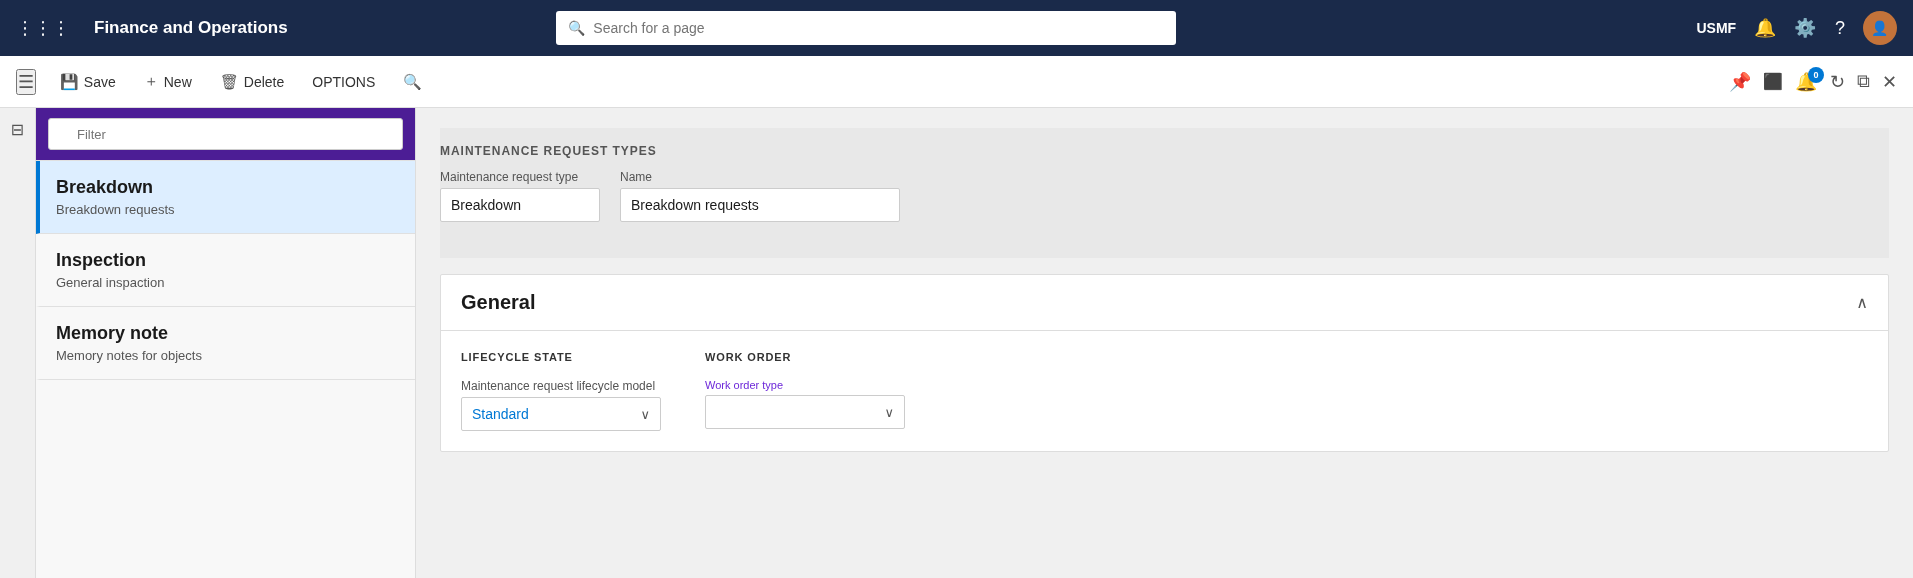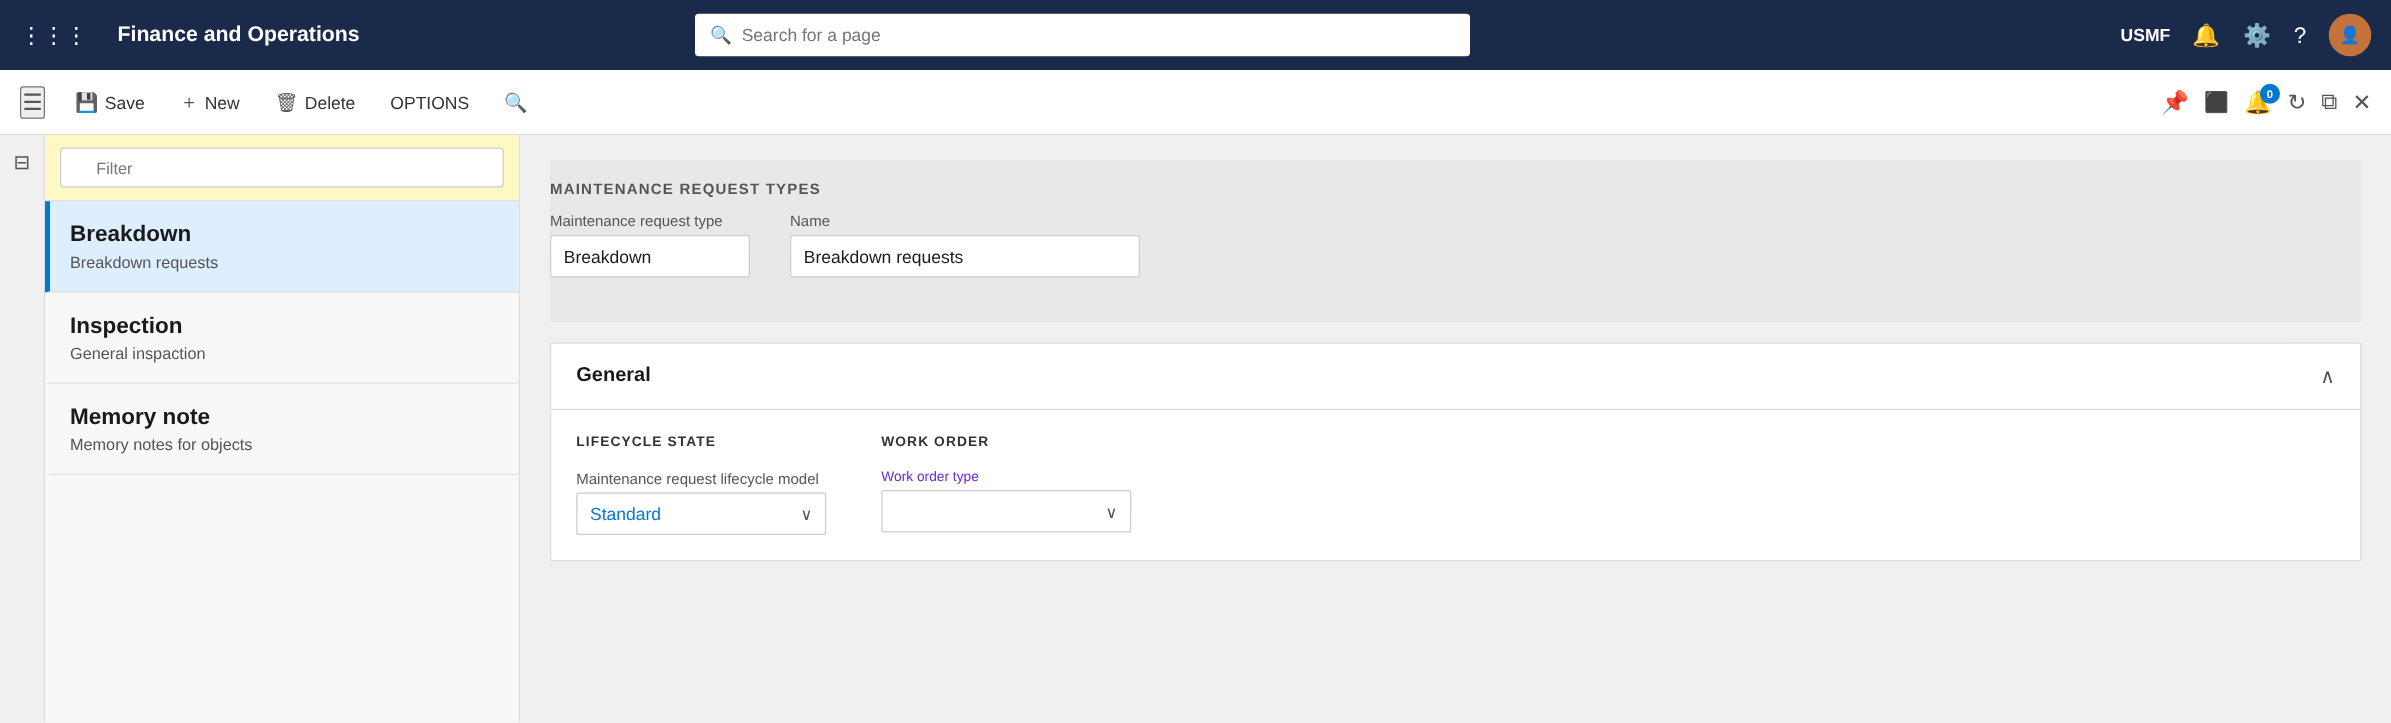--- a/index.html
+++ b/index.html
@@ -137,21 +137,21 @@
       width: 380px;
       background: #f8f8f8;
       border-right: 1px solid #ddd;
       overflow-y: auto;
       display: flex;
       flex-direction: column;
     }
     .filter-input-container {
       padding: 10px 12px;
       border-bottom: 1px solid #e0e0e0;
-      background: #fef9c3;
+      background: #4c1d95;
     }
     .filter-input {
       width: 100%;
       height: 32px;
       border: 1px solid #ccc;
       border-radius: 3px;
       padding: 0 10px 0 28px;
       font-size: 13px;
       outline: none;
       background: #fff;
@@ -200,21 +200,21 @@
     .section-label {
       font-size: 12px;
       font-weight: 600;
       color: #555;
       letter-spacing: 0.08em;
       text-transform: uppercase;
       margin-bottom: 12px;
     }
     .fields-row {
       display: flex;
-      gap: 32px;
+      gap: 20px;
       margin-bottom: 20px;
       align-items: flex-end;
     }
     .field-group {
       display: flex;
       flex-direction: column;
       gap: 4px;
     }
     .field-group label {
       font-size: 12px;
@@ -242,21 +242,21 @@
     }
     .general-header {
       display: flex;
       align-items: center;
       justify-content: space-between;
       padding: 16px 20px;
       border-bottom: 1px solid #ddd;
       cursor: pointer;
     }
     .general-header .section-title {
-      font-size: 16px;
+      font-size: 20px;
       font-weight: 600;
       color: #1a1a1a;
     }
     .general-header .chevron-icon { font-size: 16px; color: #555; }
     .general-body {
       padding: 20px;
     }
     .two-col {
       display: flex;
       gap: 44px;

